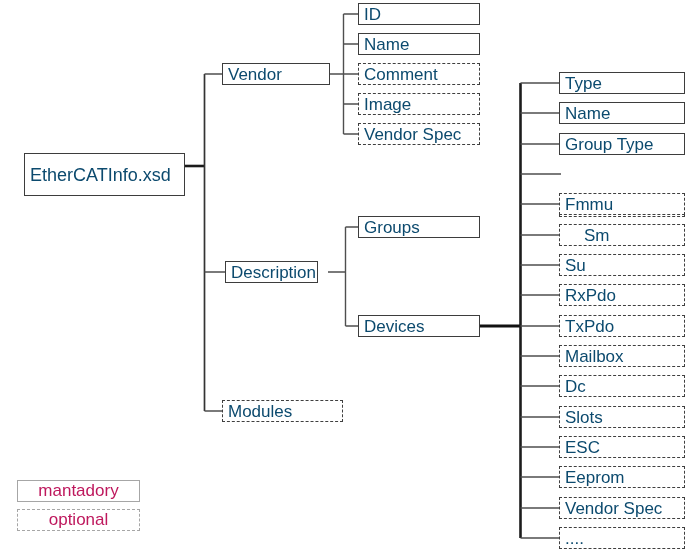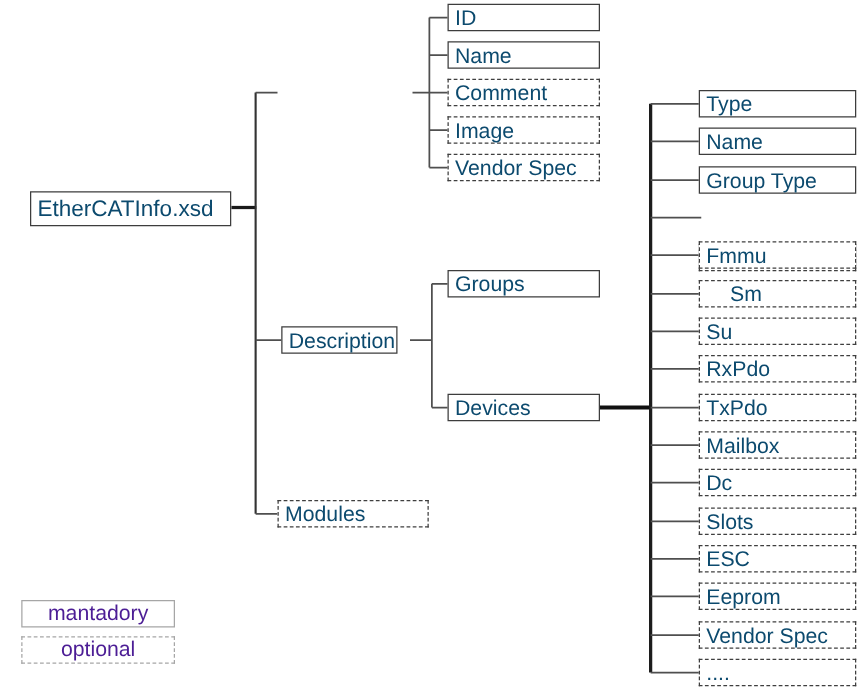--- a/index.html
+++ b/index.html
@@ -28,36 +28,36 @@
     line-height: 1;
     color: #0c4a6e;
     white-space: nowrap;
     z-index: 1;
   }
   .solid  { border: 1.5px solid #3d3d3d; }
   .dashed { border: 1.5px dashed #3f3f3f; }
   .col3 { left: 358px; width: 122px; }
   .col4 { left: 559px; width: 126px; text-align: right; }
   .root-box {
-    left: 24px; top: 153px; width: 161px; height: 28px;
+    left: 24px; top: 153px; width: 161px; height: 43px;
     font-size: 18px;
     border-width: 1.7px;
   }
   .legend-box {
     position: absolute;
     left: 17px;
     width: 123px;
     height: 22px;
     box-sizing: border-box;
     background: #ffffff;
     display: flex;
     align-items: center;
     justify-content: center;
     font-size: 17px;
-    color: #4c1d95;
+    color: #be185d;
     z-index: 1;
   }
   .legend-solid  { border: 1.5px solid #a6a6a6; top: 480px; }
   .legend-dashed { border: 1.5px dashed #a6a6a6; top: 509px; text-align: center; }
 </style>
 </head>
 <body>
 
 <div id="canvas">
 
@@ -71,20 +71,21 @@
 
     <path d="M328 272 H345.5 M345.5 227 V326 M345.5 227 H359 M345.5 326 H359" stroke="#4f4f4f" stroke-width="1.4" fill="none"></path>
 
     <path d="M480 326 H521" stroke="#111111" stroke-width="3.2" fill="none"></path>
     <path d="M520.5 83 V538" stroke="#1c1c1c" stroke-width="2.6" fill="none"></path>
     <path d="M520.5 83 H561 M520.5 113 H561 M520.5 144 H561 M520.5 174 H561 M520.5 204 H561 M520.5 235 H561 M520.5 265 H561 M520.5 295 H561 M520.5 326 H561 M520.5 356 H561 M520.5 386 H561 M520.5 417 H561 M520.5 447 H561 M520.5 477 H561 M520.5 508 H561 M520.5 538 H561" stroke="#4f4f4f" stroke-width="1.4" fill="none"></path>
   </svg>
 
   <div class="box solid root-box">EtherCATInfo.xsd</div>
 
+  <div class="box solid" style="left:222px; top:63px; width:108px;">Vendor</div>
   <div class="box solid" style="left:225px; top:261px; width:93px;">Description</div>
   <div class="box dashed" style="left:222px; top:400px; width:121px;">Modules</div>
 
   <div class="box solid col3" style="top:3px;">ID</div>
   <div class="box solid col3" style="top:33px;">Name</div>
   <div class="box dashed col3" style="top:63px;">Comment</div>
   <div class="box dashed col3" style="top:93px;">Image</div>
   <div class="box dashed col3" style="top:123px;">Vendor Spec</div>
 
   <div class="box solid col3" style="top:216px;">Groups</div>

